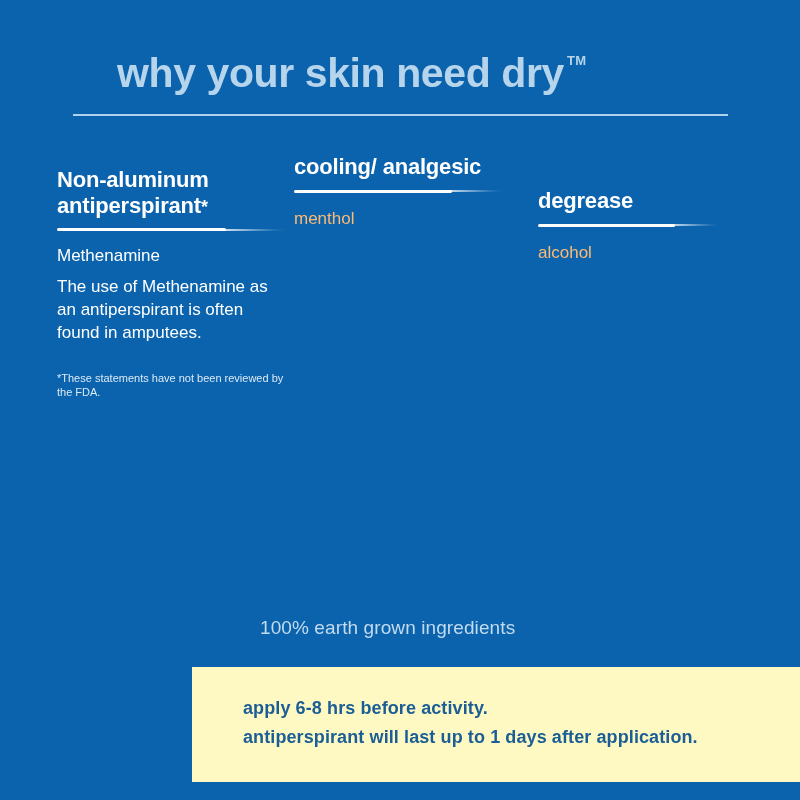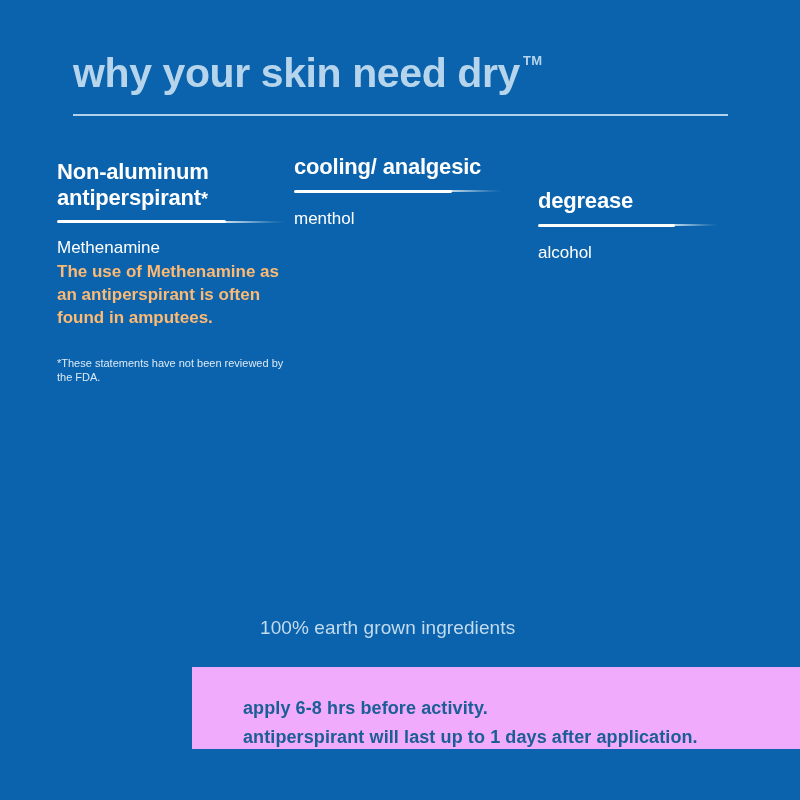--- a/index.html
+++ b/index.html
@@ -27,20 +27,21 @@
 
   #headline {
     font-size: 41px;
     font-weight: bold;
     color: #B6D5EC;
     letter-spacing: -0.4px;
     line-height: 1.05;
     white-space: nowrap;
     position: relative;
     display: inline-block;
+    margin-left: 44px;
   }
 
   #headline-tm {
     font-size: 13px;
     font-weight: bold;
     color: #B6D5EC;
     vertical-align: top;
     position: relative;
     top: 2px;
     left: 3px;
@@ -54,21 +55,21 @@
     width: 655px;
     height: 2px;
     background: #AFD2EA;
   }
 
   
   .column {
     position: absolute;
   }
 
-  #column-1 { left: 57px; top: 159px; width: 230px; }
+  #column-1 { left: 57px; top: 167px; width: 230px; }
   #column-2 { left: 294px; top: 154px; width: 215px; }
   #column-3 { left: 538px; top: 188px; width: 200px; }
 
   .col-title {
     font-size: 22px;
     font-weight: bold;
     color: #FFFFFF;
     line-height: 1.17;
     letter-spacing: -0.2px;
   }
@@ -117,31 +118,31 @@
     font-size: 17px;
     font-weight: normal;
     color: #FFFFFF;
     margin-top: 12px;
     line-height: 1.25;
   }
 
   .col-sub-light {
     font-size: 17px;
     font-weight: normal;
-    color: #ffffff;
+    color: #fdba74;
     margin-top: 13px;
     line-height: 1.25;
   }
 
   .col-body {
     font-size: 17px;
-    font-weight: bold;
-    color: #fdba74;
+    font-weight: normal;
+    color: #ffffff;
     line-height: 1.37;
-    margin-top: 1px;
+    margin-top: 8px;
   }
 
   .col-footnote {
     font-size: 11px;
     font-weight: normal;
     color: #DCEAF6;
     line-height: 1.33;
     margin-top: 26px;
   }
 
@@ -154,22 +155,22 @@
     color: #C3DBEE;
     letter-spacing: 0.1px;
   }
 
   
   #usage-panel {
     position: absolute;
     left: 192px;
     top: 667px;
     width: 608px;
-    height: 82px;
-    background: #f0abfc;
+    height: 115px;
+    background: #fef9c3;
   }
 
   #usage-panel .usage-line {
     position: absolute;
     left: 51px;
     font-size: 18px;
     font-weight: bold;
     color: #1B5E96;
     letter-spacing: 0.1px;
     white-space: nowrap;

